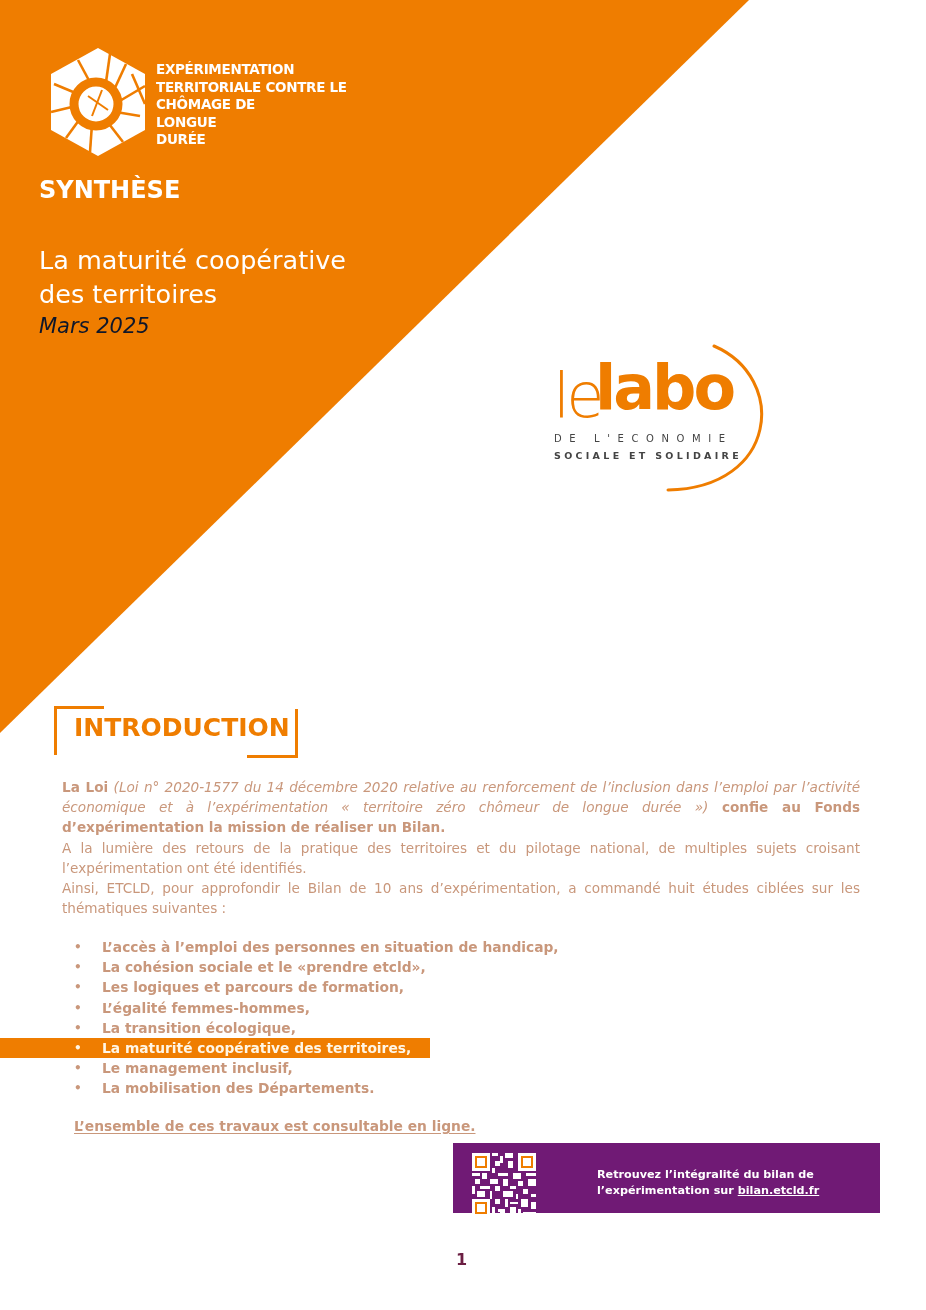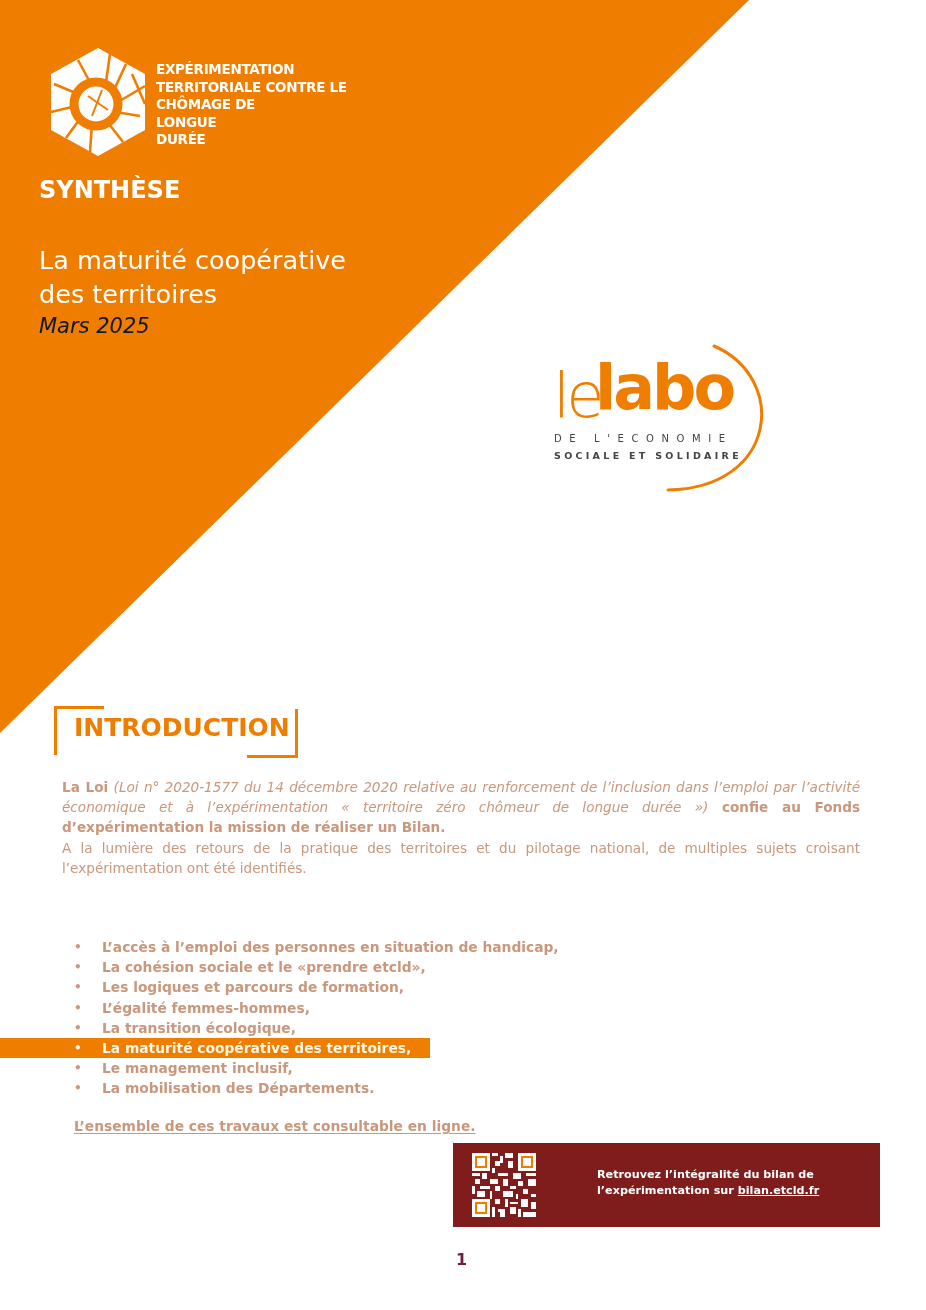--- a/index.html
+++ b/index.html
@@ -81,22 +81,22 @@
     background: #ef7d00; z-index: -1;
   }
   .topics li { z-index: 0; }
 
   .link-all {
     position: absolute; left: 74px; top: 1118px; font-size: 13.8px;
     color: #c9977b; font-weight: bold; text-decoration: underline; text-underline-offset: 2px;
   }
 
   .cta-box {
-    position: absolute; left: 453px; top: 1143px; width: 427px; height: 84px;
-    background: #7f1d1d;
+    position: absolute; left: 453px; top: 1143px; width: 427px; height: 70px;
+    background: #701a75;
   }
   .qr { position: absolute; left: 19px; top: 10px; width: 64px; height: 64px; }
   .cta-text {
     position: absolute; left: 144px; top: 24px; font-size: 11.2px; line-height: 16px;
     color: #fff; font-weight: bold; white-space: nowrap;
   }
   .cta-text .lnk { text-decoration: underline; }
   .page-num {
     position: absolute; left: 456px; top: 1250px; font-size: 16px; font-weight: bold;
     color: #6b1e42;
@@ -162,20 +162,21 @@
   <div class="c1"></div>
   <div class="c2"></div>
 </div>
 <div class="intro-title">INTRODUCTION</div>
 
 <div class="body-text">
   <p>
     <span class="b">La Loi</span><span class="it"> (Loi n° 2020-1577 du 14 décembre 2020 relative au renforcement de l’inclusion dans l’emploi par l’activité économique et à l’expérimentation « territoire zéro chômeur de longue durée »)</span><span class="b"> confie au Fonds d’expérimentation la mission de réaliser un Bilan.</span>
   </p>
   <p>A la lumière des retours de la pratique des territoires et du pilotage national, de multiples sujets croisant l’expérimentation ont été identifiés.</p>
+  <p>Ainsi, ETCLD, pour approfondir le Bilan de 10 ans d’expérimentation, a commandé huit études ciblées sur les thématiques suivantes :</p>
 </div>
 
 <ul class="topics">
   <li><span class="bul">•</span><span>L’accès à l’emploi des personnes en situation de handicap,</span></li>
   <li><span class="bul">•</span><span>La cohésion sociale et le «prendre etcld»,</span></li>
   <li><span class="bul">•</span><span>Les logiques et parcours de formation,</span></li>
   <li><span class="bul">•</span><span>L’égalité femmes-hommes,</span></li>
   <li><span class="bul">•</span><span>La transition écologique,</span></li>
   <li class="hl"><span class="bul">•</span><span>La maturité coopérative des territoires,</span></li>
   <li><span class="bul">•</span><span>Le management inclusif,</span></li>

